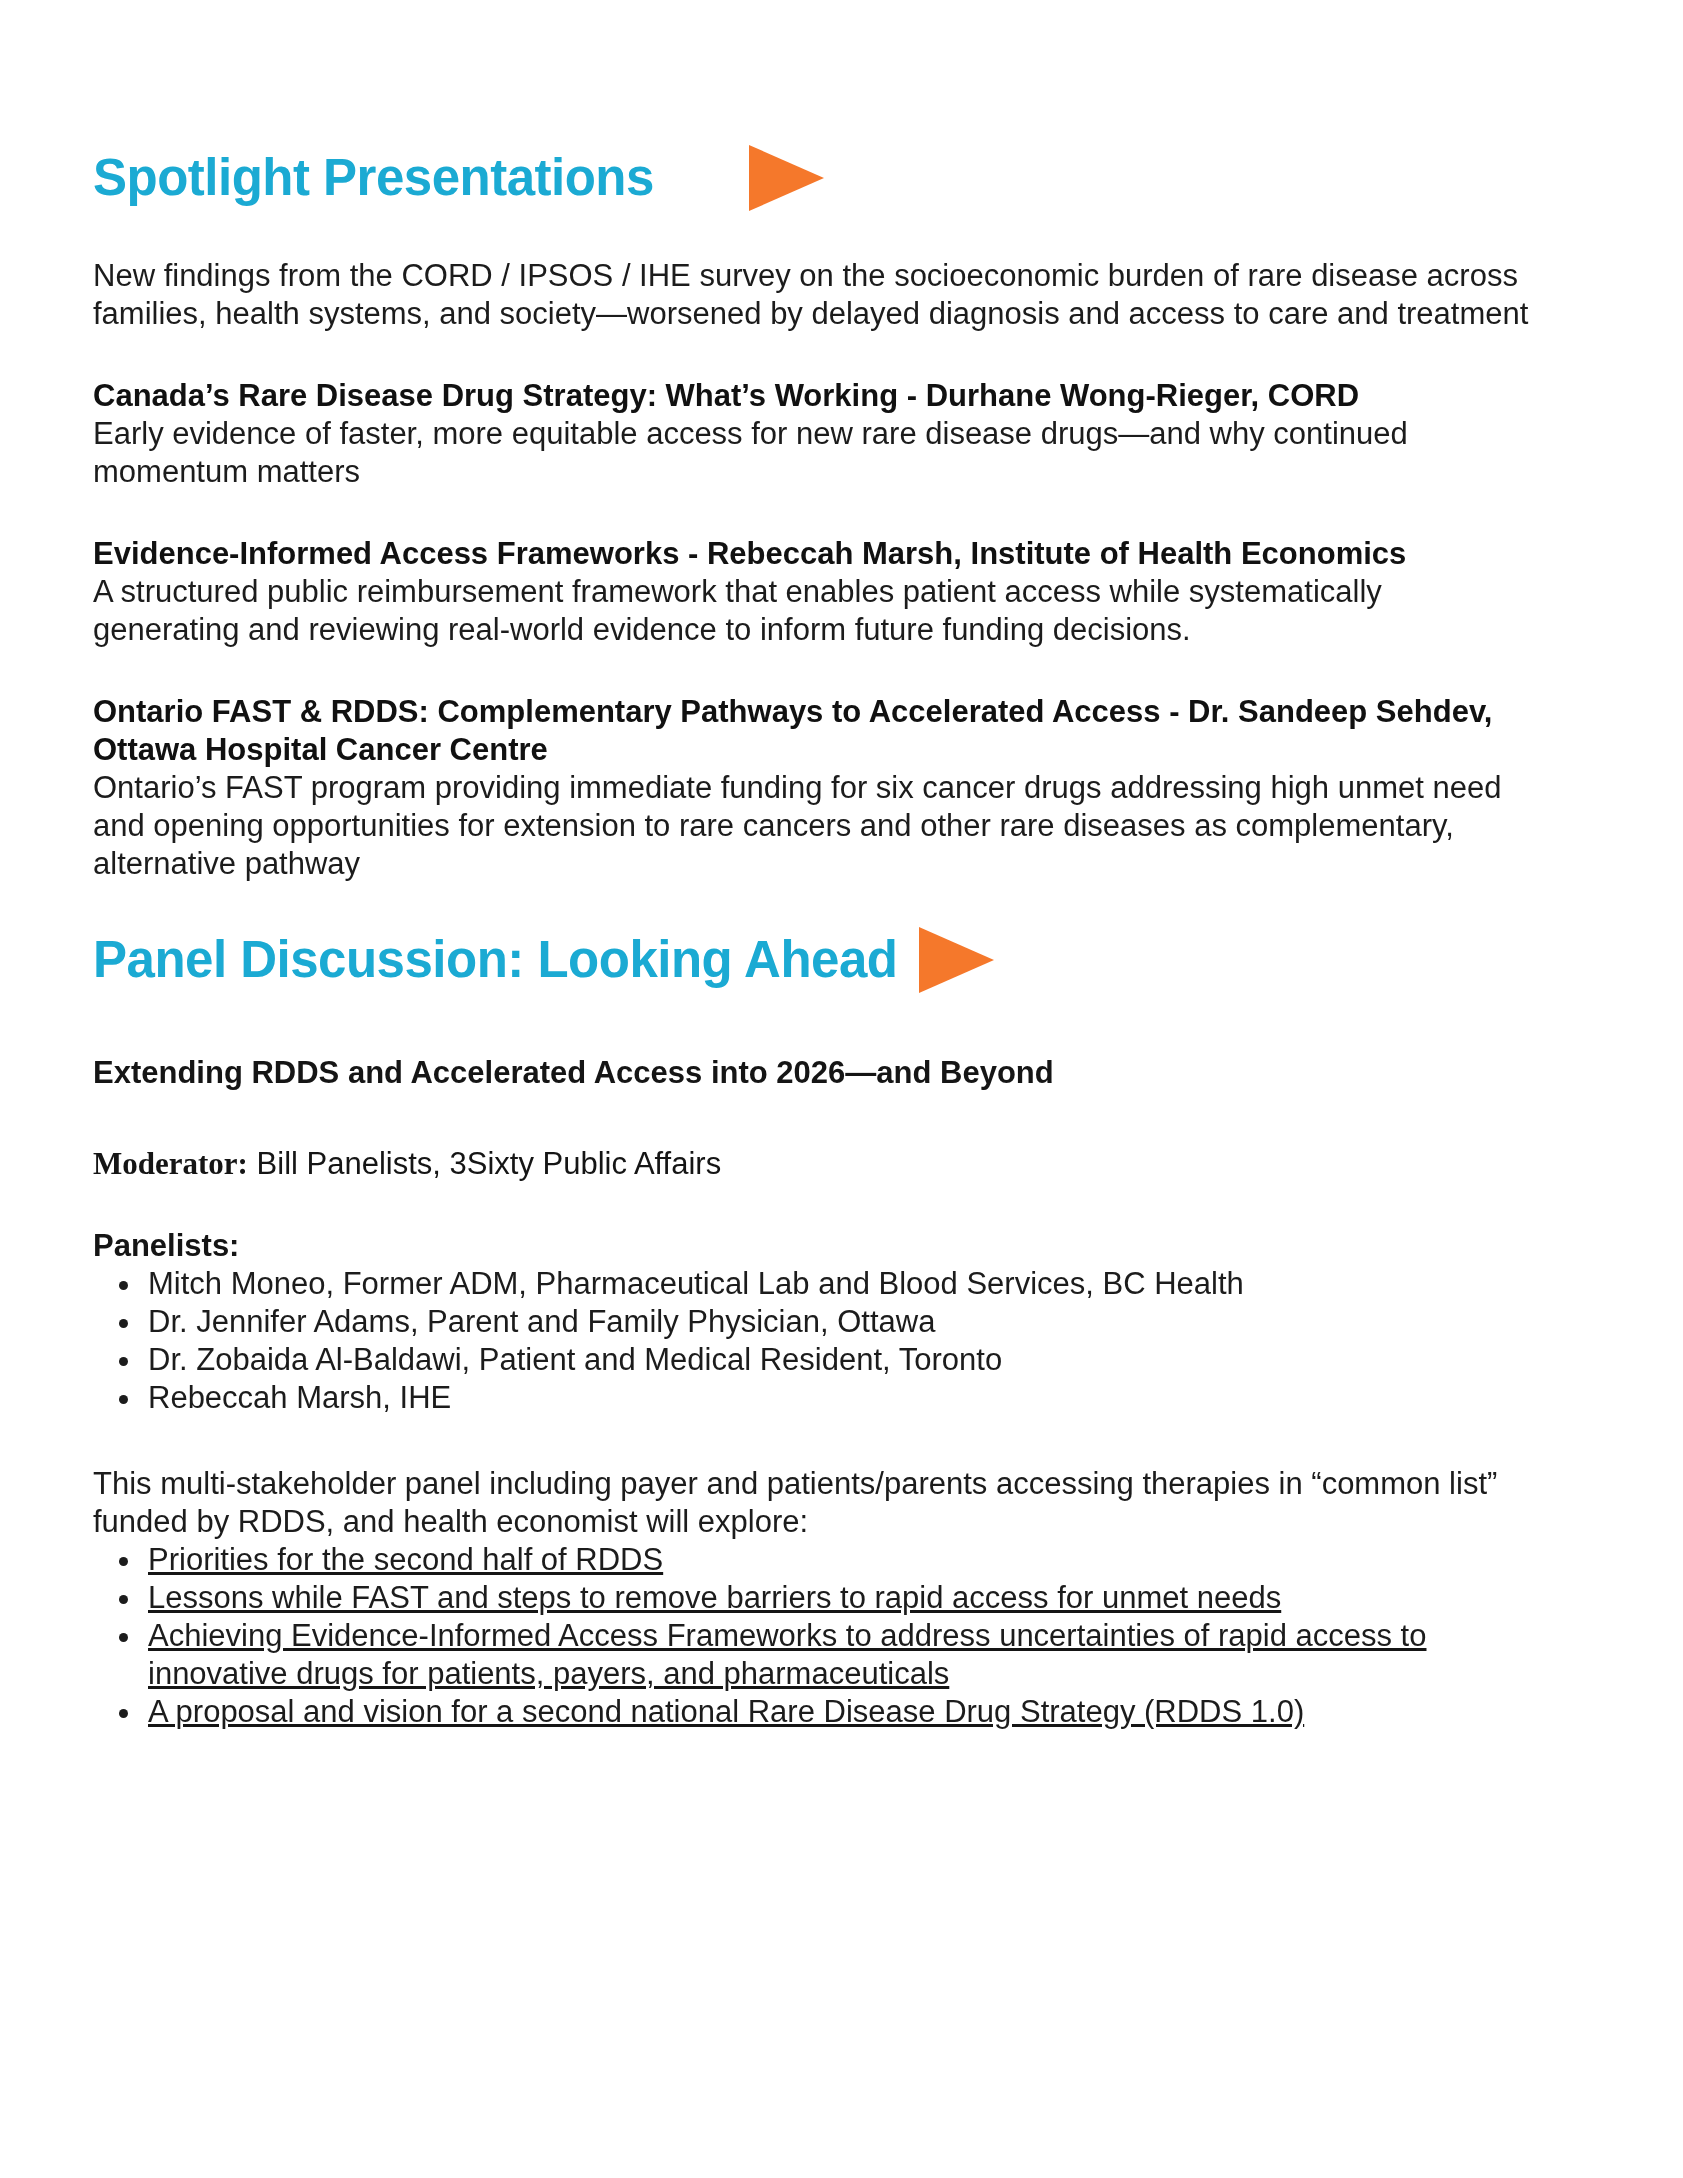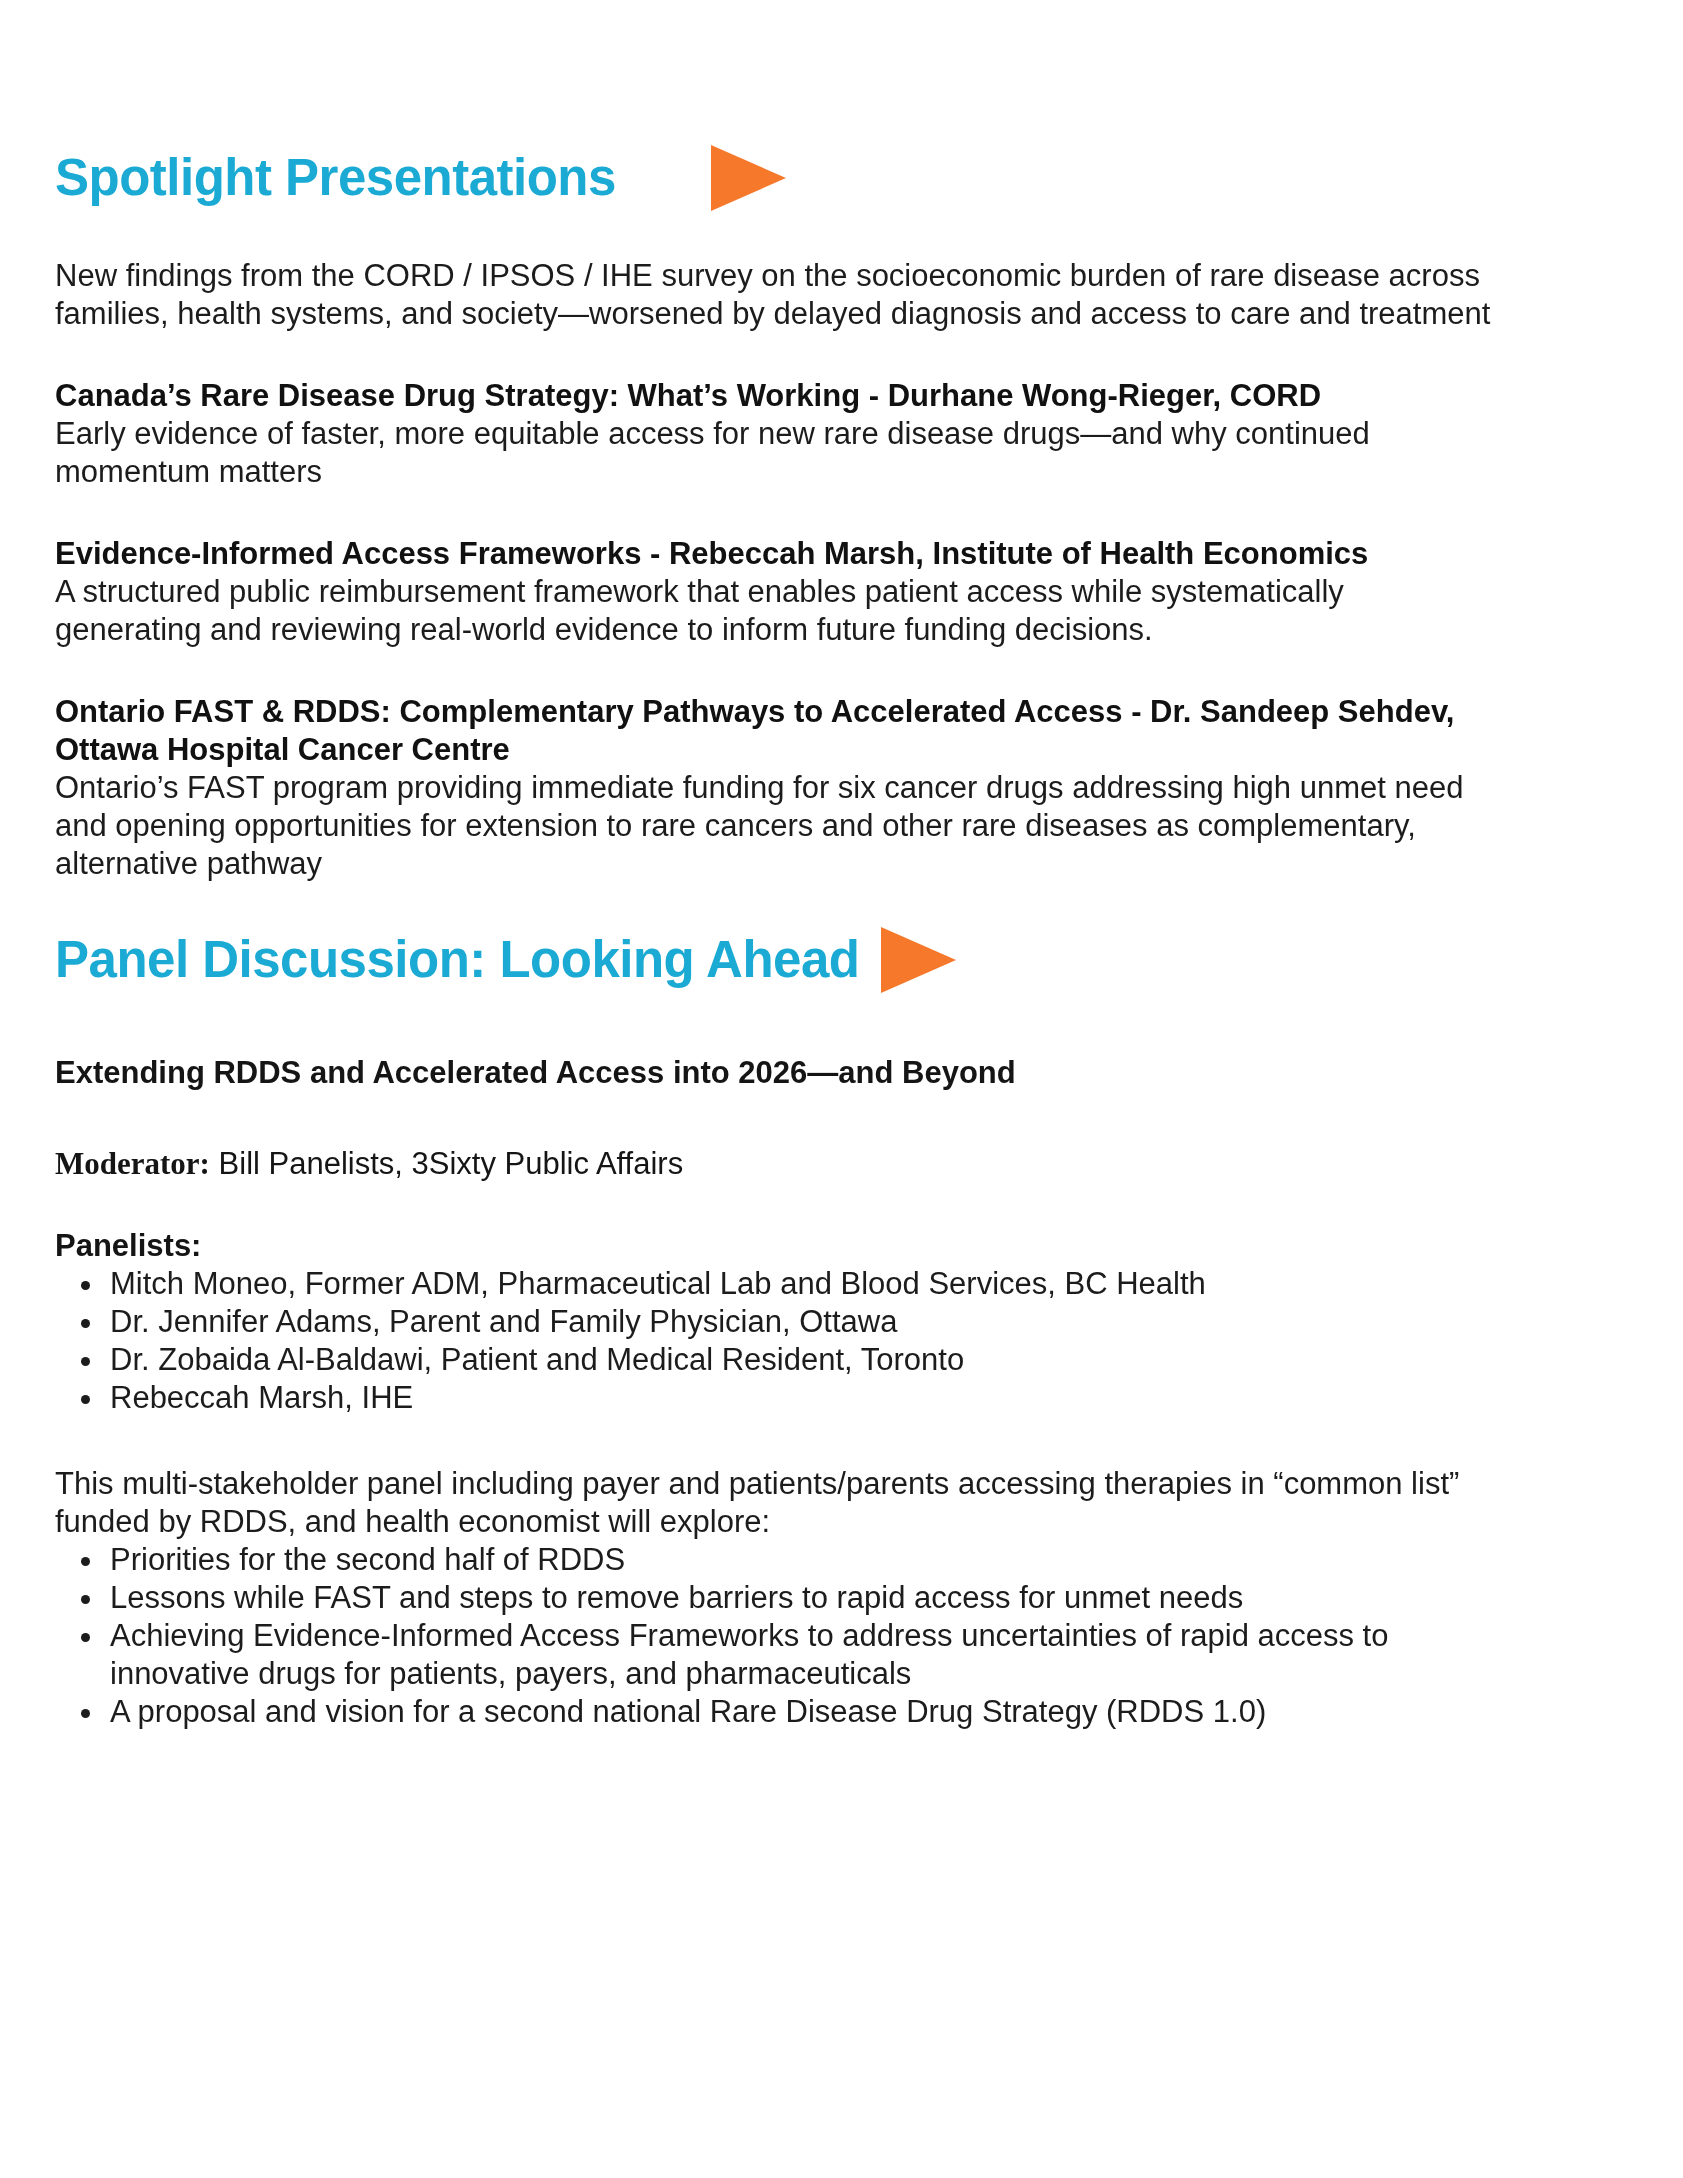--- a/index.html
+++ b/index.html
@@ -7,21 +7,21 @@
   body {
     width: 1683px;
     height: 2178px;
     font-family: "Liberation Sans", sans-serif;
     color: #151515;
     overflow: hidden;
   }
   .page {
     width: 1683px;
     height: 2178px;
-    padding: 145px 121px 0 55px;
+    padding: 145px 121px 0 93px;
     background: #ffffff;
   }
   .h1-row {
     display: flex;
     align-items: center;
     gap: 95px;
   }
   h1 {
     font-size: 51px;
     font-weight: 700;
@@ -81,21 +81,21 @@
     color: #1c1c1c;
     padding-left: 4px;
   }
   .panel-intro {
     margin-top: 48px;
     font-size: 31px;
     line-height: 38px;
     max-width: 1441px;
     color: #1c1c1c;
   }
-  .topics-list { margin-top: 46px; }
+  .topics-list { margin-top: 46px; text-decoration: underline; }
 </style>
 </head>
 <body>
 
 <div class="page">
 
   <section>
     <div class="h1-row spotlight-heading-row">
       <h1>Spotlight Presentations</h1>
       <span class="tri"></span>

